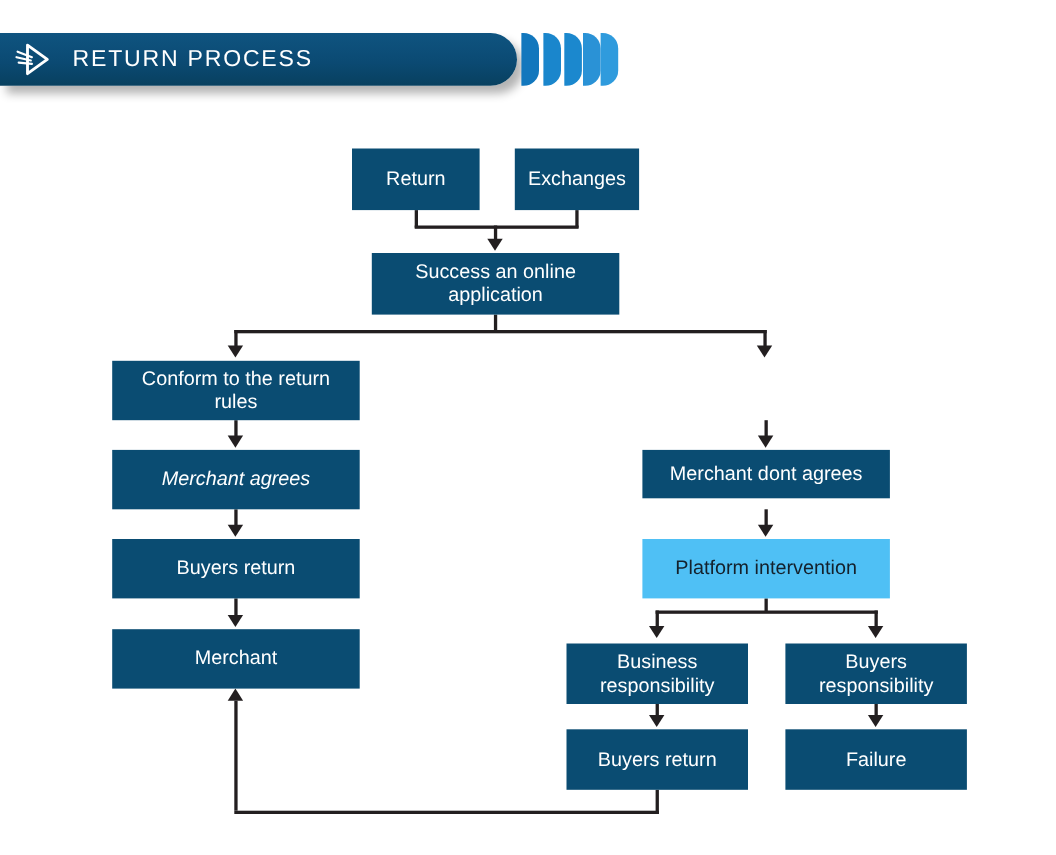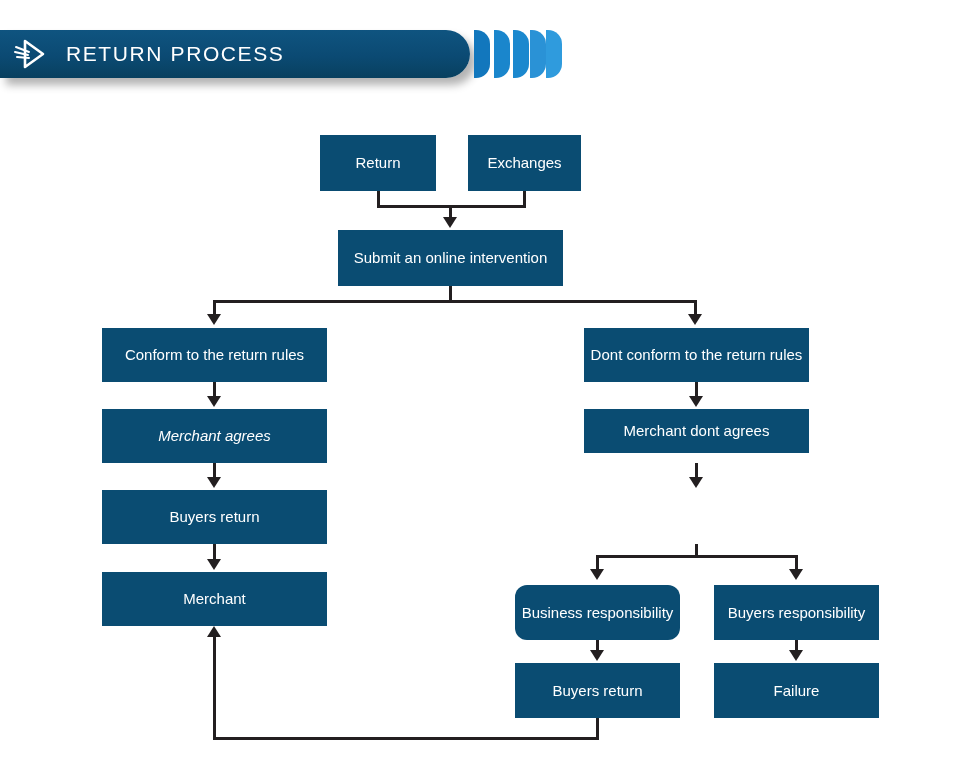--- a/index.html
+++ b/index.html
@@ -66,21 +66,21 @@
 
   
   .node {
     position: absolute;
     box-sizing: border-box;
     display: flex;
     align-items: center;
     justify-content: center;
     text-align: center;
     color: #ffffff;
-    font-size: 15px;
+    font-size: 18px;
     line-height: 1.18;
     padding: 2px 6px;
     background: #0a4c72;
   }
   .node.highlight {
     background: #4fc0f5;
     color: #14212c;
   }
 
   
@@ -170,49 +170,49 @@
 
   <div class="node" style="left:320px; top:135px; width:116px; height:56px;">
     <span>Return</span>
   </div>
 
   <div class="node" style="left:468px; top:135px; width:113px; height:56px;">
     <span>Exchanges</span>
   </div>
 
   <div class="node" style="left:338px; top:230px; width:225px; height:56px;">
-    <span>Submit an online intervention</span>
+    <span>Success an online application</span>
   </div>
 
   <div class="node" style="left:102px; top:328px; width:225px; height:54px;">
     <span>Conform to the return rules</span>
   </div>
 
   <div class="node" style="left:102px; top:409px; width:225px; height:54px;font-style:italic;">
     <span>Merchant agrees</span>
   </div>
 
   <div class="node" style="left:102px; top:490px; width:225px; height:54px;">
     <span>Buyers return</span>
   </div>
 
   <div class="node" style="left:102px; top:572px; width:225px; height:54px;">
     <span>Merchant</span>
   </div>
 
-  <div class="node" style="left:584px; top:328px; width:225px; height:54px;">
-    <span>Dont conform to the return rules</span>
-  </div>
 
   <div class="node" style="left:584px; top:409px; width:225px; height:44px;">
     <span>Merchant dont agrees</span>
   </div>
 
-
-  <div class="node" style="left:515px; top:585px; width:165px; height:55px;border-radius:12px;">
+  <div class="node highlight" style="left:584px; top:490px; width:225px; height:54px;">
+    <span>Platform intervention</span>
+  </div>
+
+  <div class="node" style="left:515px; top:585px; width:165px; height:55px;">
     <span>Business responsibility</span>
   </div>
 
   <div class="node" style="left:714px; top:585px; width:165px; height:55px;">
     <span>Buyers responsibility</span>
   </div>
 
   <div class="node" style="left:515px; top:663px; width:165px; height:55px;">
     <span>Buyers return</span>
   </div>

